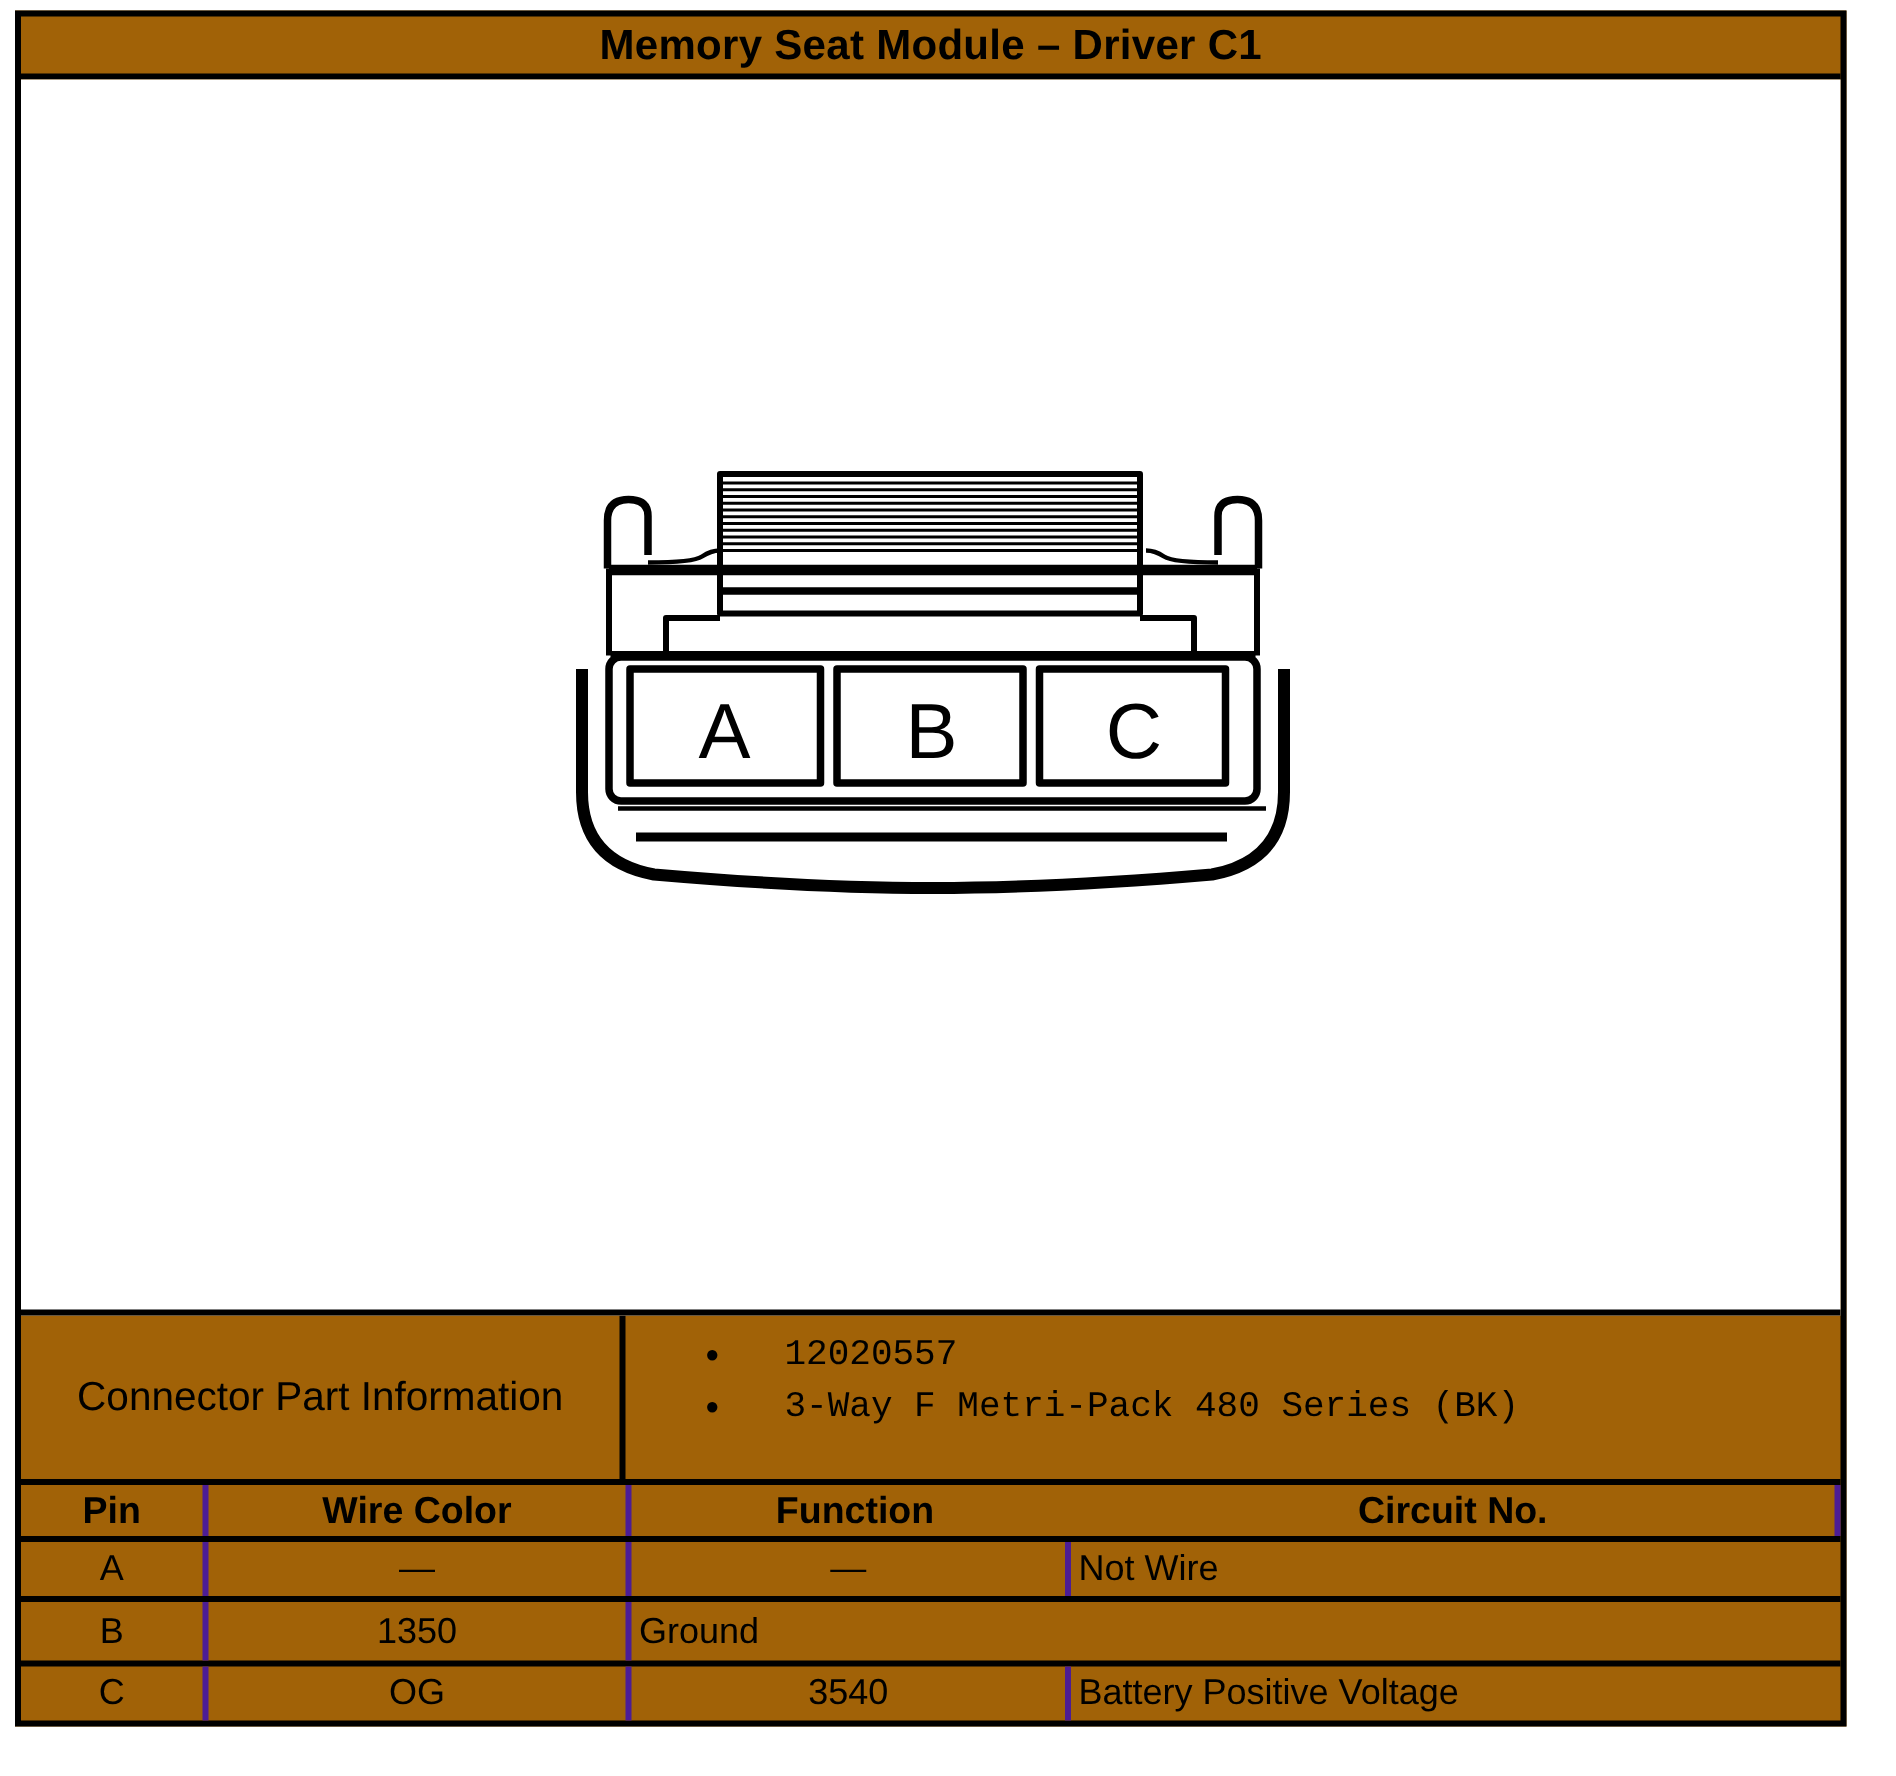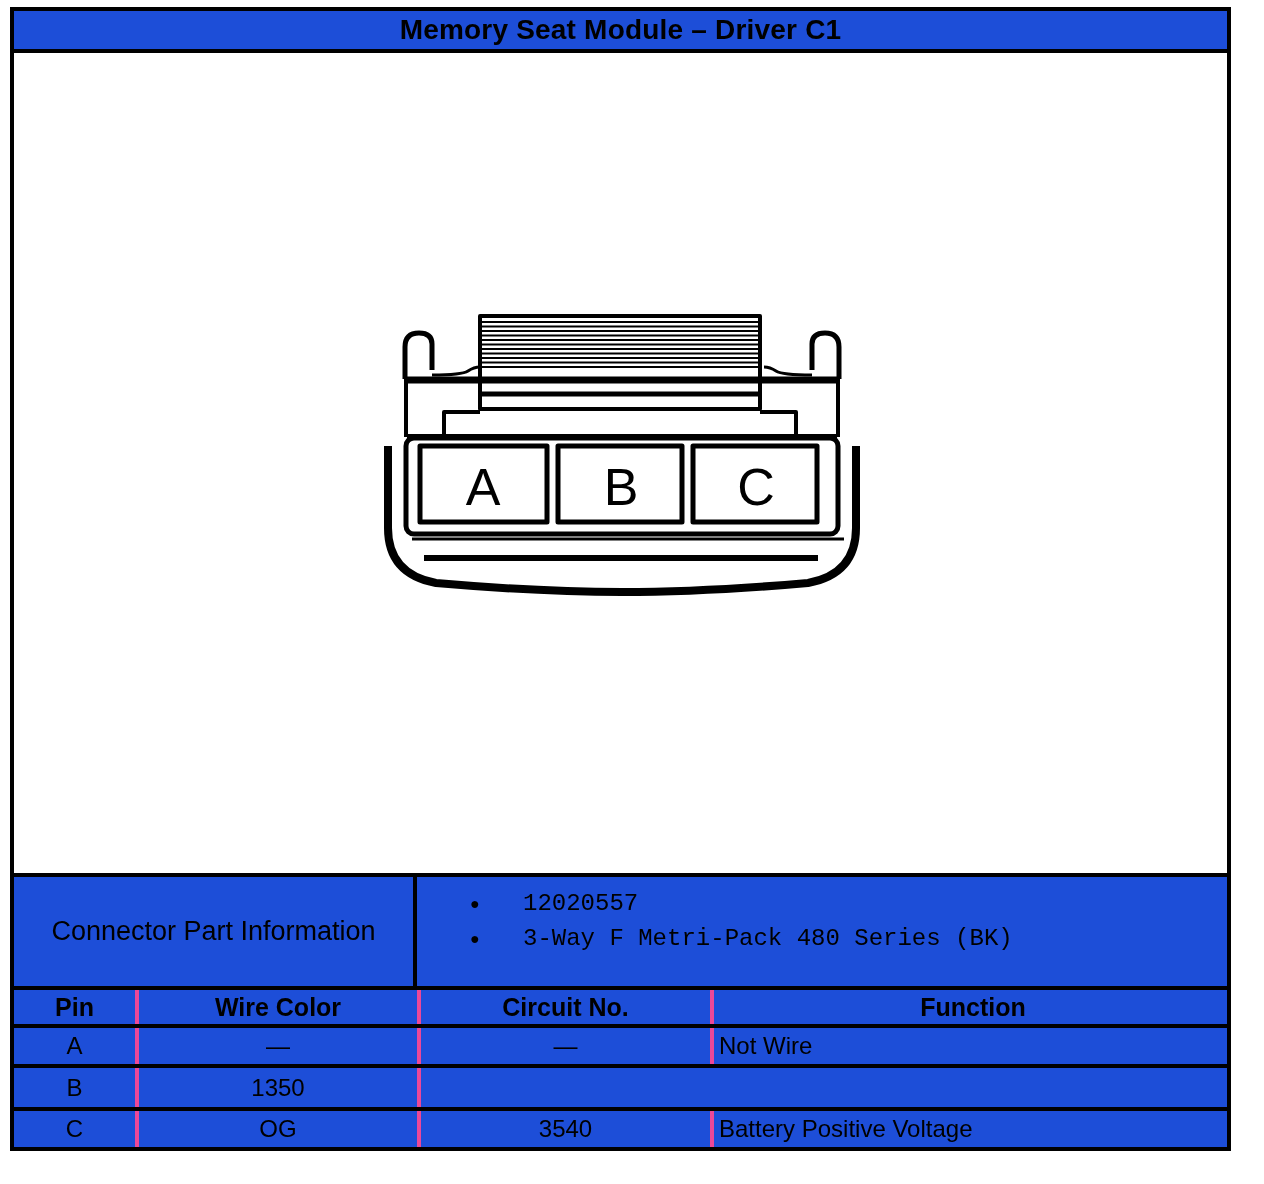--- a/index.html
+++ b/index.html
@@ -9,21 +9,21 @@
     font-family: "Liberation Sans", sans-serif;
     color: #000;
     position: relative;
   }
   .page { position: relative; width: 1264px; height: 1184px; background: #fff; overflow: hidden; }
 
   .doc {
     position: absolute; left: 10px; top: 7px;
     width: 1221px;
     border: 4px solid #000;
-    background: #1d4ed8;
+    background: #a16207;
   }
 
   
   .title-row {
     height: 42px;
     border-bottom: 4px solid #000;
     display: flex; align-items: center; justify-content: center;
   }
   .title-row .title { font-size: 28px; font-weight: bold; letter-spacing: 0.2px; }
 
@@ -68,21 +68,21 @@
     height: 38px;
     border-bottom: 4px solid #000;
   }
   .pin-header-row .cell { font-weight: bold; font-size: 25px; }
   .row-a { height: 40px; border-bottom: 4px solid #000; }
   .row-b { height: 43px; border-bottom: 4px solid #000; }
   .row-c { height: 36px; }
   .cell {
     display: flex; align-items: center; justify-content: center;
     font-size: 24px;
-    border-right: 4px solid #ec4899;
+    border-right: 4px solid #4c1d95;
     overflow: hidden; white-space: nowrap;
   }
   .cell.fn { justify-content: flex-start; padding-left: 5px; border-right: none; }
 </style>
 </head>
 <body>
 
 <div class="page">
   <div class="doc">
 
@@ -152,34 +152,35 @@
             <span class="bullet">●</span>
             <span class="item-text">3-Way F Metri-Pack 480 Series (BK)</span>
           </li>
         </ul>
       </div>
     </div>
 
     <div class="grid-row pin-header-row">
       <div class="cell">Pin</div>
       <div class="cell">Wire Color</div>
+      <div class="cell fn" style="justify-content:center;">Function</div>
       <div class="cell">Circuit No.</div>
-      <div class="cell fn" style="justify-content:center;">Function</div>
     </div>
 
     <div class="grid-row row-a">
       <div class="cell">A</div>
       <div class="cell">—</div>
       <div class="cell">—</div>
       <div class="cell fn">Not Wire</div>
     </div>
 
     <div class="grid-row row-b">
       <div class="cell">B</div>
       <div class="cell">1350</div>
+      <div class="cell fn">Ground</div>
     </div>
 
     <div class="grid-row row-c">
       <div class="cell">C</div>
       <div class="cell">OG</div>
       <div class="cell">3540</div>
       <div class="cell fn">Battery Positive Voltage</div>
     </div>
 
   </div>

